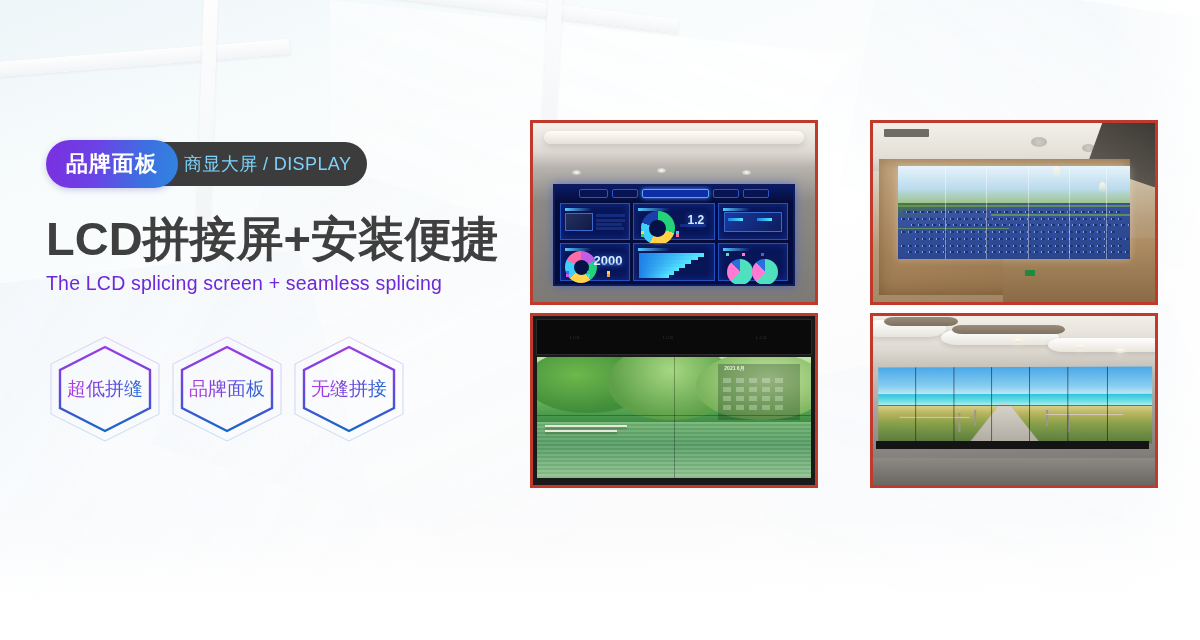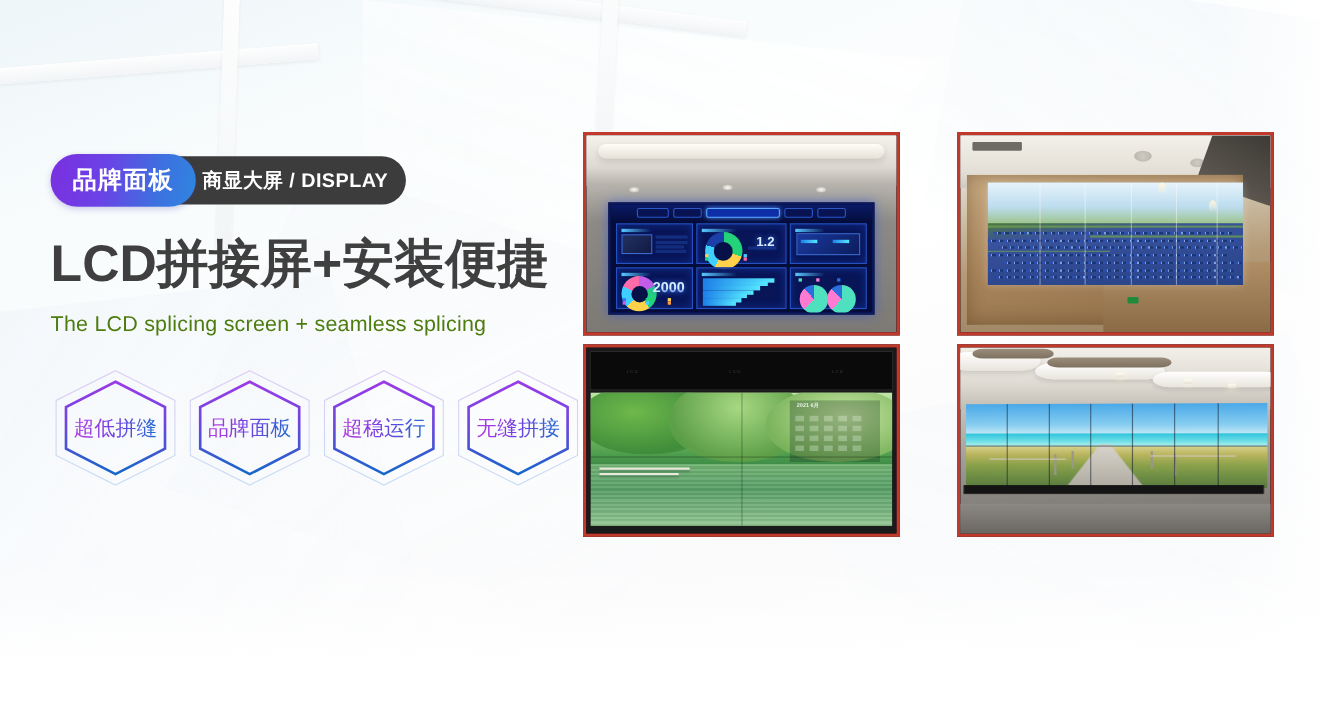--- a/index.html
+++ b/index.html
@@ -47,35 +47,35 @@
   
   .left-col { position:absolute; left:46px; top:140px; width:470px; }
 
   
   .pill-group { position:relative; height:48px; width:340px; }
   .pill-dark {
     position:absolute; left:66px; top:2px; height:44px; padding:0 16px 0 72px;
     background:#3c3c3c; border-radius:22px;
     display:flex; align-items:center;
   }
-  .pill-dark span { color:#ffffff; font-size:18px; font-weight:bold; letter-spacing:.4px;
+  .pill-dark span { color:#7dd3fc; font-size:18px; font-weight:normal; letter-spacing:.4px;
                     white-space:nowrap; }
   .pill-brand {
     position:absolute; left:0; top:0; height:48px; padding:0 20px;
     border-radius:24px; display:flex; align-items:center;
     background:linear-gradient(100deg,#7B2FE0 0%,#6A43E6 38%,#3E6FE0 72%,#2E86E0 100%);
     box-shadow:0 2px 6px rgba(70,60,170,.25);
   }
   .pill-brand span { color:#ffffff; font-size:22px; font-weight:bold; letter-spacing:1px;
                      white-space:nowrap; }
 
   
   .headline { margin-top:26px; font-size:47px; font-weight:bold; color:#3f3f3f;
               letter-spacing:0px; white-space:nowrap; line-height:1.05; }
-  .subline  { margin-top:21px; font-size:19.5px; color:#4d7c0f; letter-spacing:.2px;
+  .subline  { margin-top:9px; font-size:19.5px; color:#6d28d9; letter-spacing:.2px;
               white-space:nowrap; }
 
   
   .hex-row { position:absolute; left:46px; top:333px; display:flex; gap:4px; }
   .hex { position:relative; width:118px; height:112px;
          display:flex; align-items:center; justify-content:center; }
   .hex svg { position:absolute; left:0; top:0; }
   .hex-label { position:relative; font-size:19px; font-weight:normal; white-space:nowrap;
                background:linear-gradient(95deg,#B73BE0 0%,#8A3BE0 32%,#5B4BE0 62%,#1F6FD0 100%);
                -webkit-background-clip:text; background-clip:text;
@@ -263,27 +263,20 @@
   </div>
 
   <div class="hex">
     <svg width="118" height="112" viewBox="0 0 118 112">
       <polygon points="59,4 113,31 113,81 59,108 5,81 5,31" fill="none" stroke="url(#hgf0)" stroke-width="1" opacity=".55"></polygon>
       <polygon points="59,14 104,37 104,75 59,98 14,75 14,37" fill="none" stroke="url(#hg0)" stroke-width="2.4"></polygon>
     </svg>
     <span class="hex-label">品牌面板</span>
   </div>
 
-  <div class="hex">
-    <svg width="118" height="112" viewBox="0 0 118 112">
-      <polygon points="59,4 113,31 113,81 59,108 5,81 5,31" fill="none" stroke="url(#hgf0)" stroke-width="1" opacity=".55"></polygon>
-      <polygon points="59,14 104,37 104,75 59,98 14,75 14,37" fill="none" stroke="url(#hg0)" stroke-width="2.4"></polygon>
-    </svg>
-    <span class="hex-label">超稳运行</span>
-  </div>
 
   <div class="hex">
     <svg width="118" height="112" viewBox="0 0 118 112">
       <polygon points="59,4 113,31 113,81 59,108 5,81 5,31" fill="none" stroke="url(#hgf0)" stroke-width="1" opacity=".55"></polygon>
       <polygon points="59,14 104,37 104,75 59,98 14,75 14,37" fill="none" stroke="url(#hg0)" stroke-width="2.4"></polygon>
     </svg>
     <span class="hex-label">无缝拼接</span>
   </div>
 </div>
 

